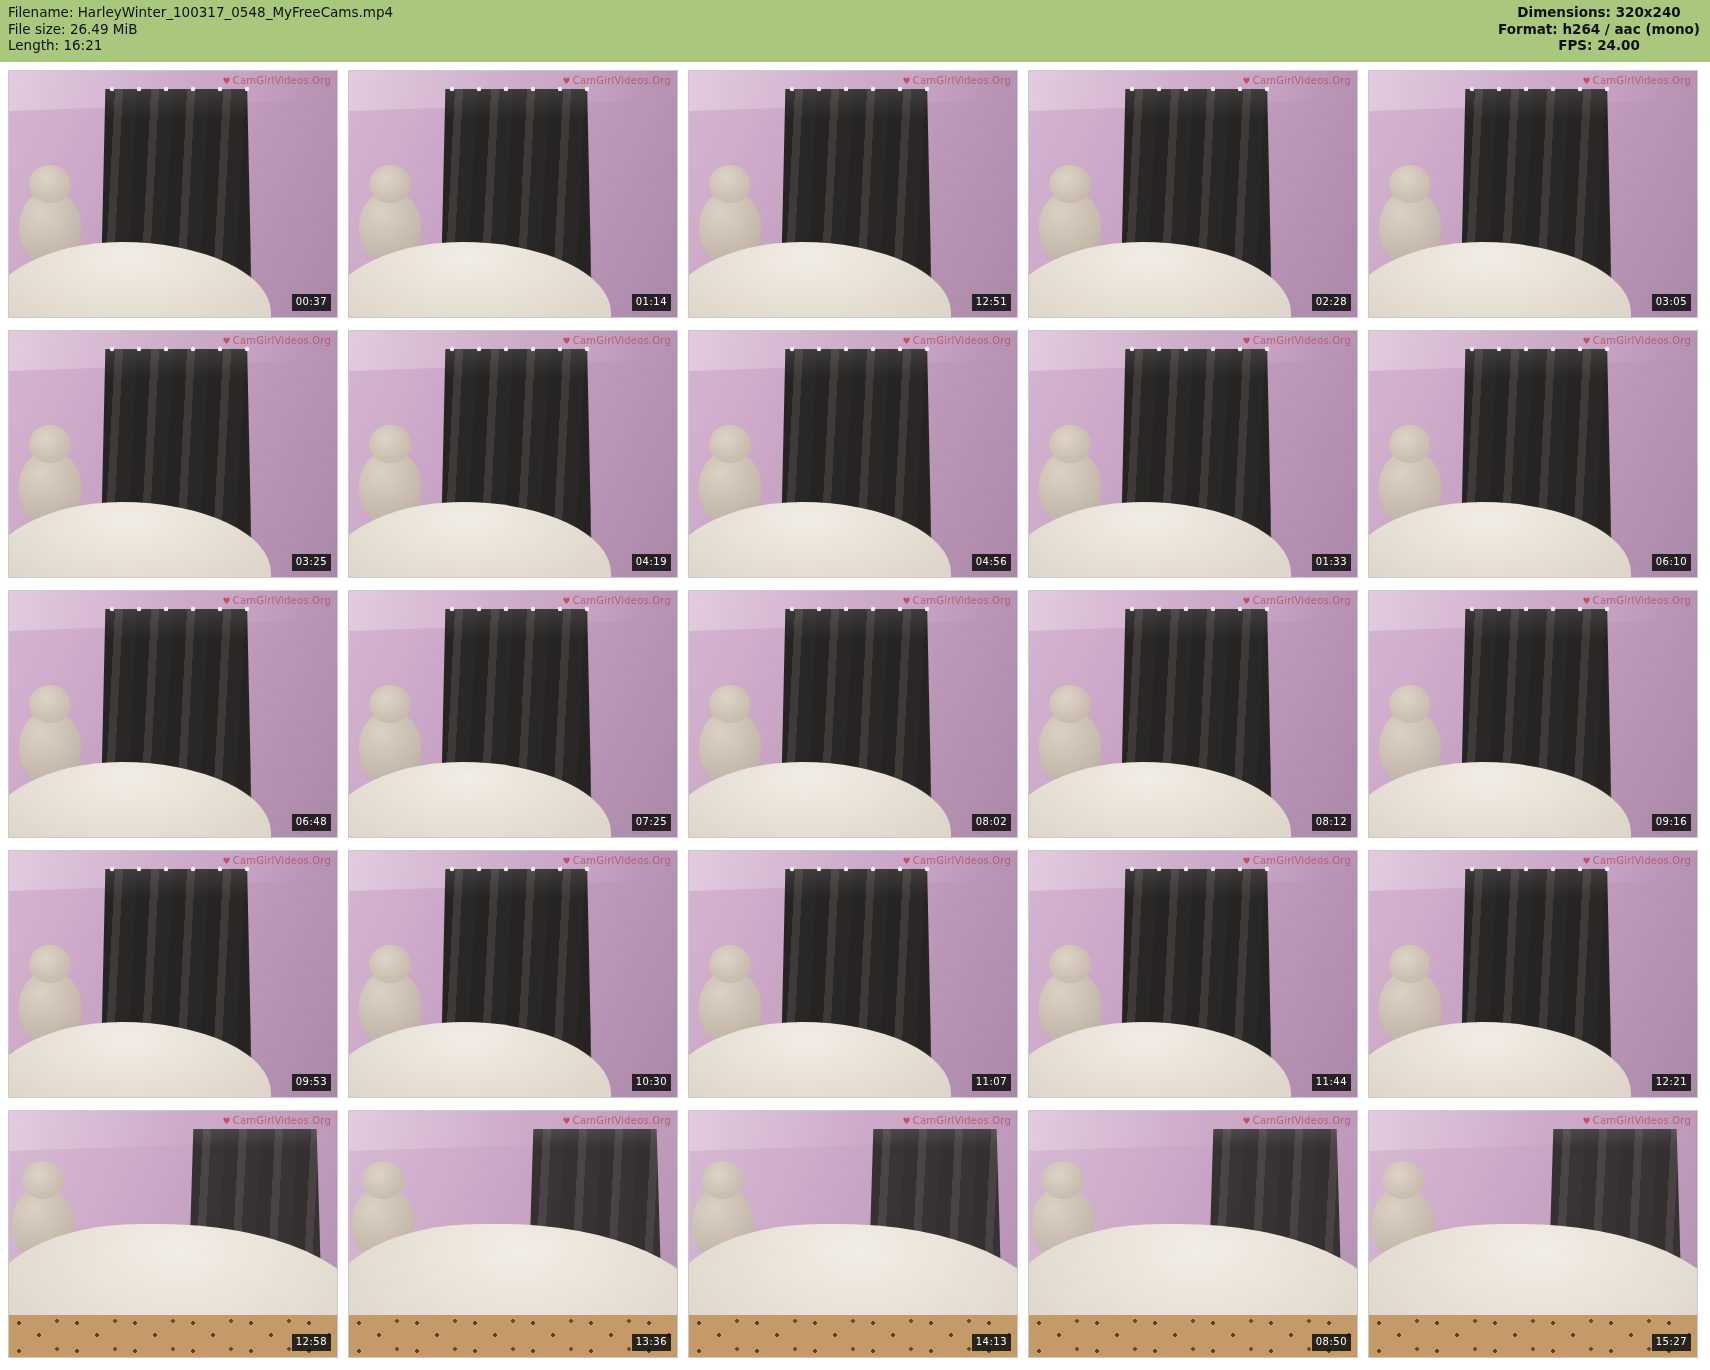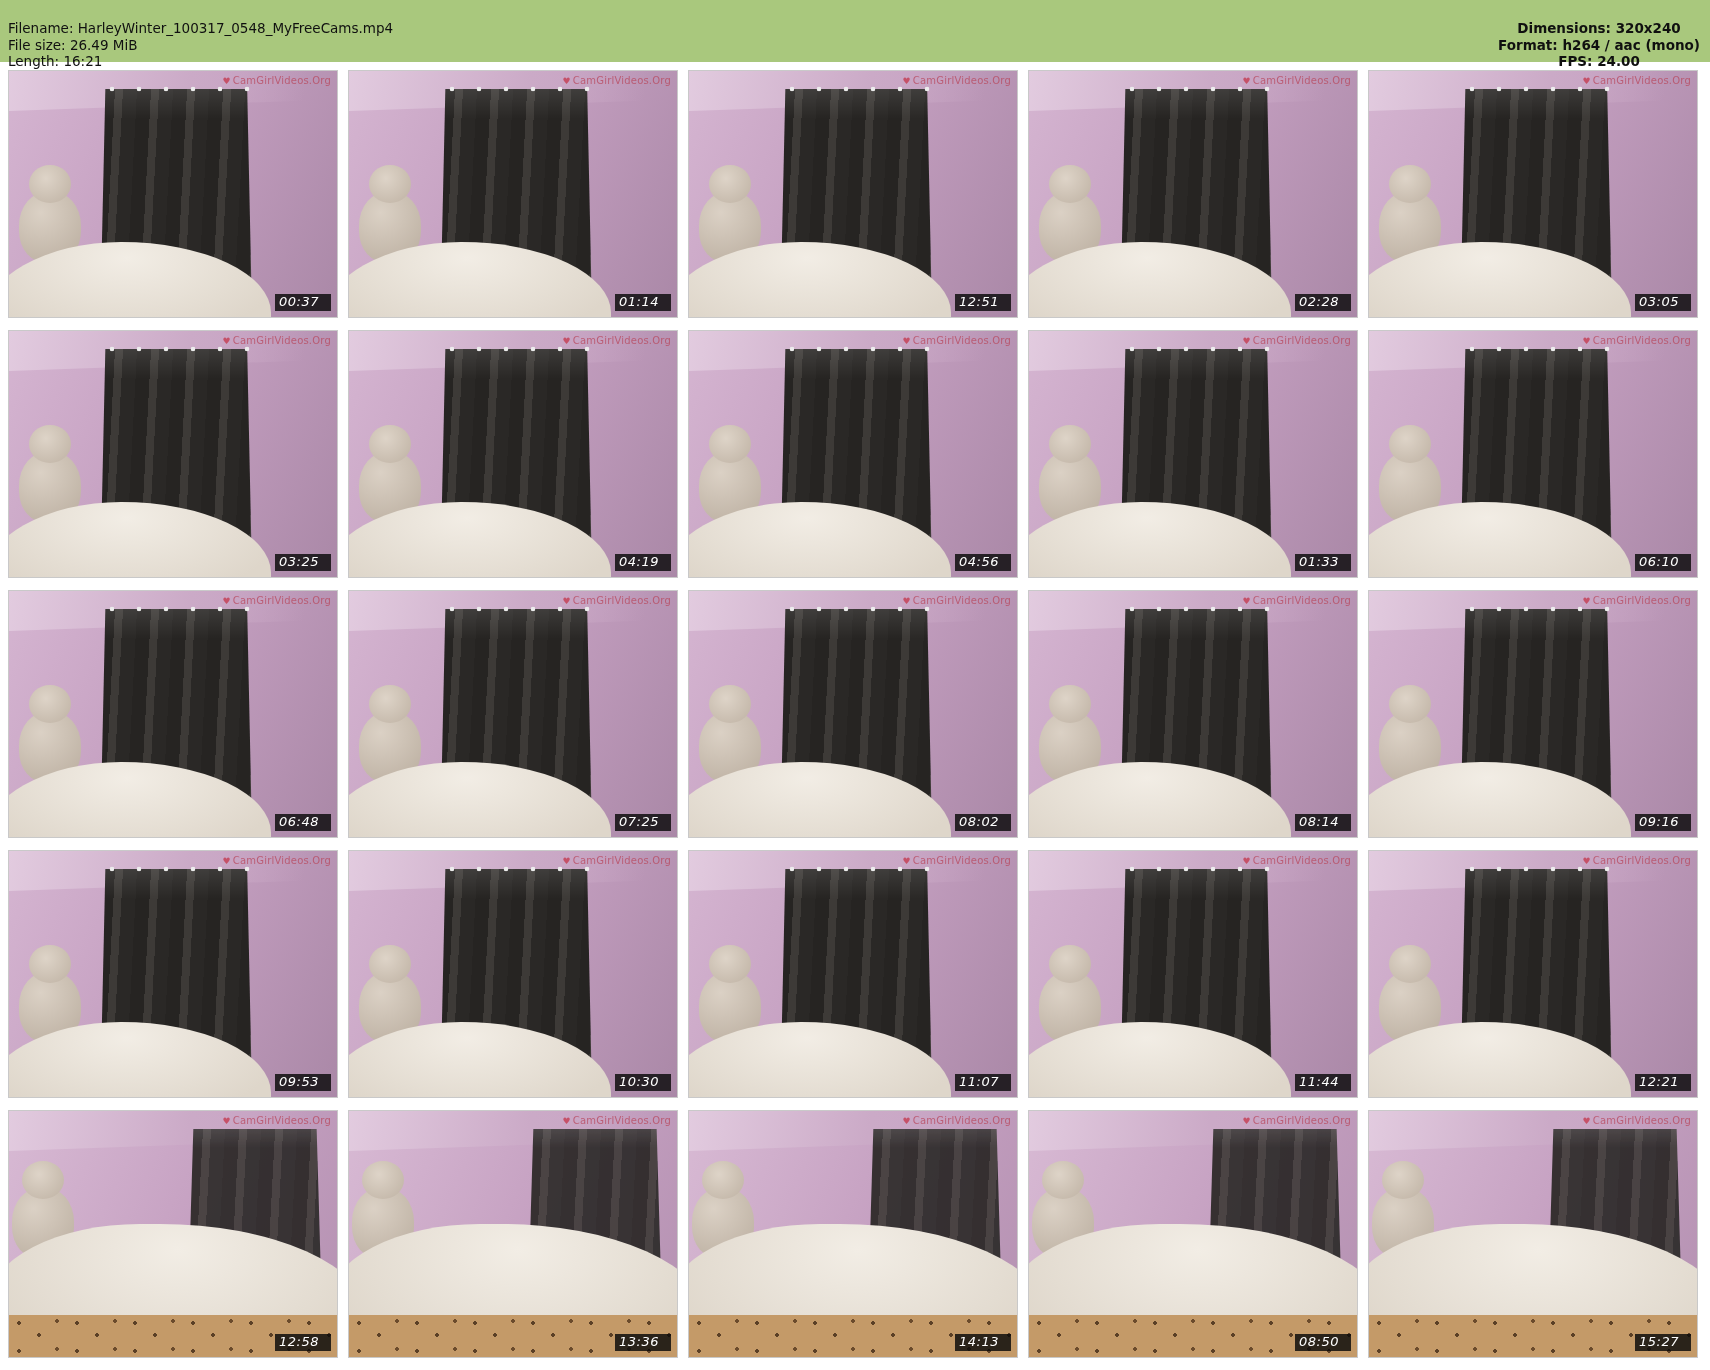--- a/index.html
+++ b/index.html
@@ -3,21 +3,21 @@
 <meta charset="utf-8">
 <style>
   * { box-sizing: border-box; margin: 0; padding: 0; }
   html, body { width: 1710px; height: 1370px; background: #ffffff; overflow: hidden; }
   body { font-family: "DejaVu Sans", "Liberation Sans", sans-serif; }
 
   
   .info-bar {
     width: 100%; height: 62px; background: #a9c87d;
     display: flex; justify-content: space-between; align-items: stretch;
-    padding: 20px 10px 6px 8px;
+    padding: 4px 10px 6px 8px;
     color: #101010; font-size: 13.5px; line-height: 16.5px;
   }
   .info-col { display: flex; flex-direction: column; }
   .info-col.right { text-align: center; font-weight: bold; }
 
   
   .grid {
     display: grid;
     grid-template-columns: repeat(5, 330px);
     gap: 12px 10px;
@@ -92,23 +92,22 @@
     font-size: 10px; letter-spacing: 0.2px;
     color: rgba(184, 74, 96, 0.78);
     display: flex; align-items: center; gap: 2px;
   }
   .watermark .wm-icon { font-size: 9px; color: rgba(196, 60, 80, 0.8); }
 
   
   .badge {
     position: absolute; bottom: 6px; right: 6px; z-index: 7;
     background: rgba(8, 8, 8, 0.82); color: #ffffff;
-    font-size: 13px; line-height: 14px; padding: 1px 12px 2px 4px;
+    font-size: 10px; line-height: 14px; padding: 1px 4px 2px 4px;
     letter-spacing: 0.5px;
-    font-style: italic;
   }
 </style>
 </head>
 <body>
 
 <div class="info-bar">
   <div class="info-col">
     <span>Filename: HarleyWinter_100317_0548_MyFreeCams.mp4</span>
     <span>File size: 26.49 MiB</span>
     <span>Length: 16:21</span>
@@ -294,21 +293,21 @@
     <div class="ceiling"></div>
     <div class="rings"></div>
     <div class="curtain"></div>
     <div class="teddy"></div>
     <div class="bed"></div>
 
     <div class="watermark">
       <span class="wm-icon">♥</span>
       <span>CamGirlVideos.Org</span>
     </div>
-    <span class="badge">08:14</span>
+    <span class="badge">08:12</span>
   </div>
     <div class="thumb scene-room">
     <div class="ceiling"></div>
     <div class="rings"></div>
     <div class="curtain"></div>
     <div class="teddy"></div>
     <div class="bed"></div>
 
     <div class="watermark">
       <span class="wm-icon">♥</span>

